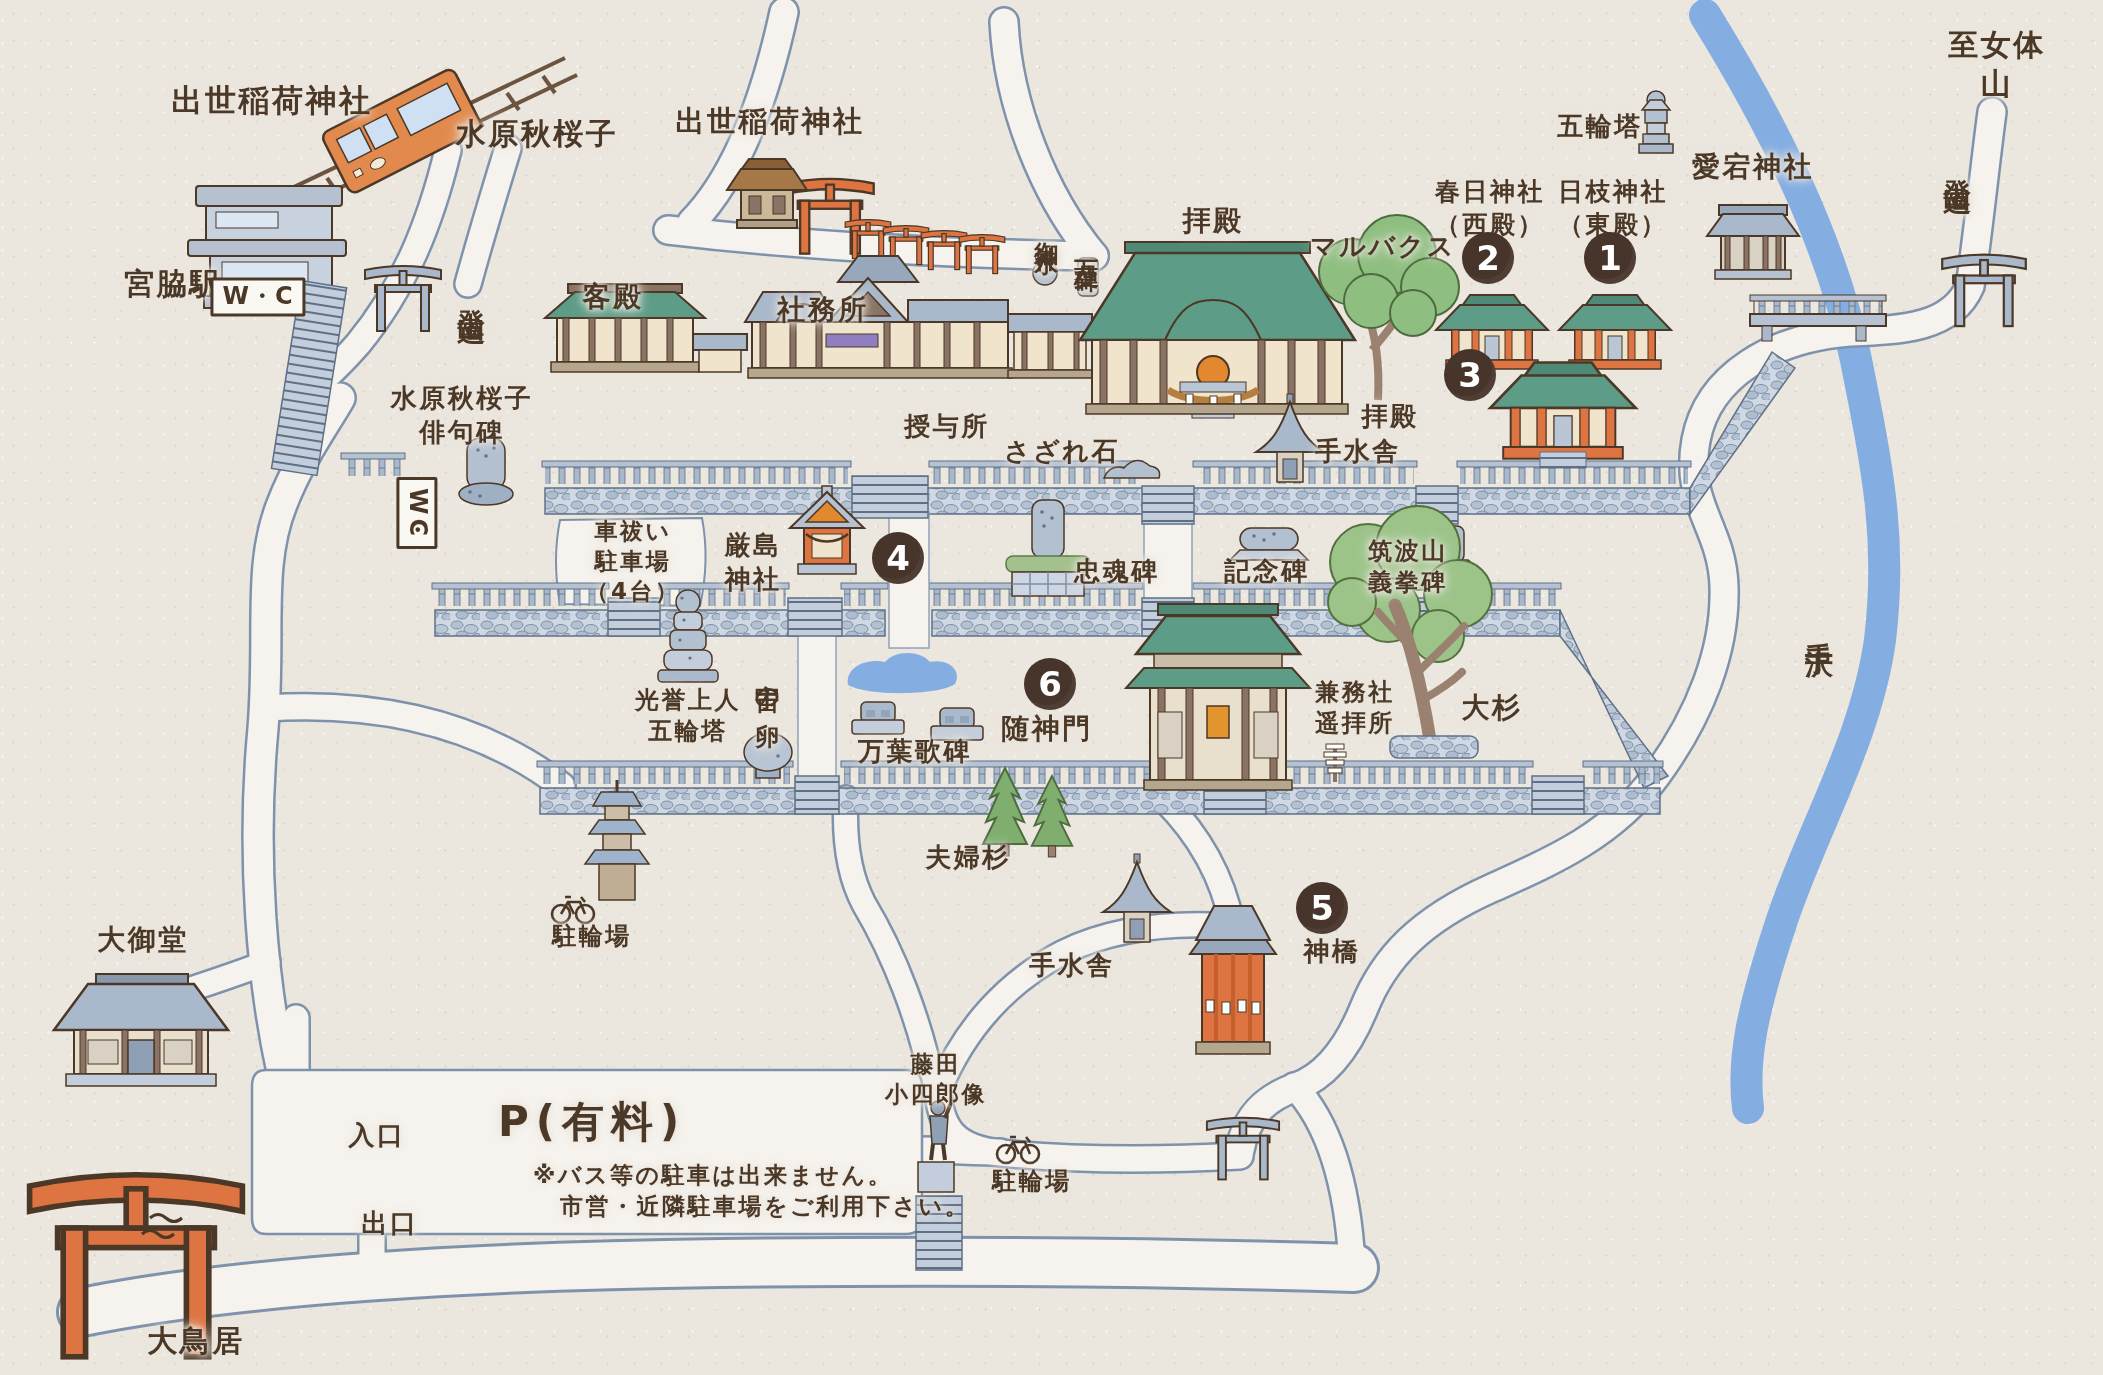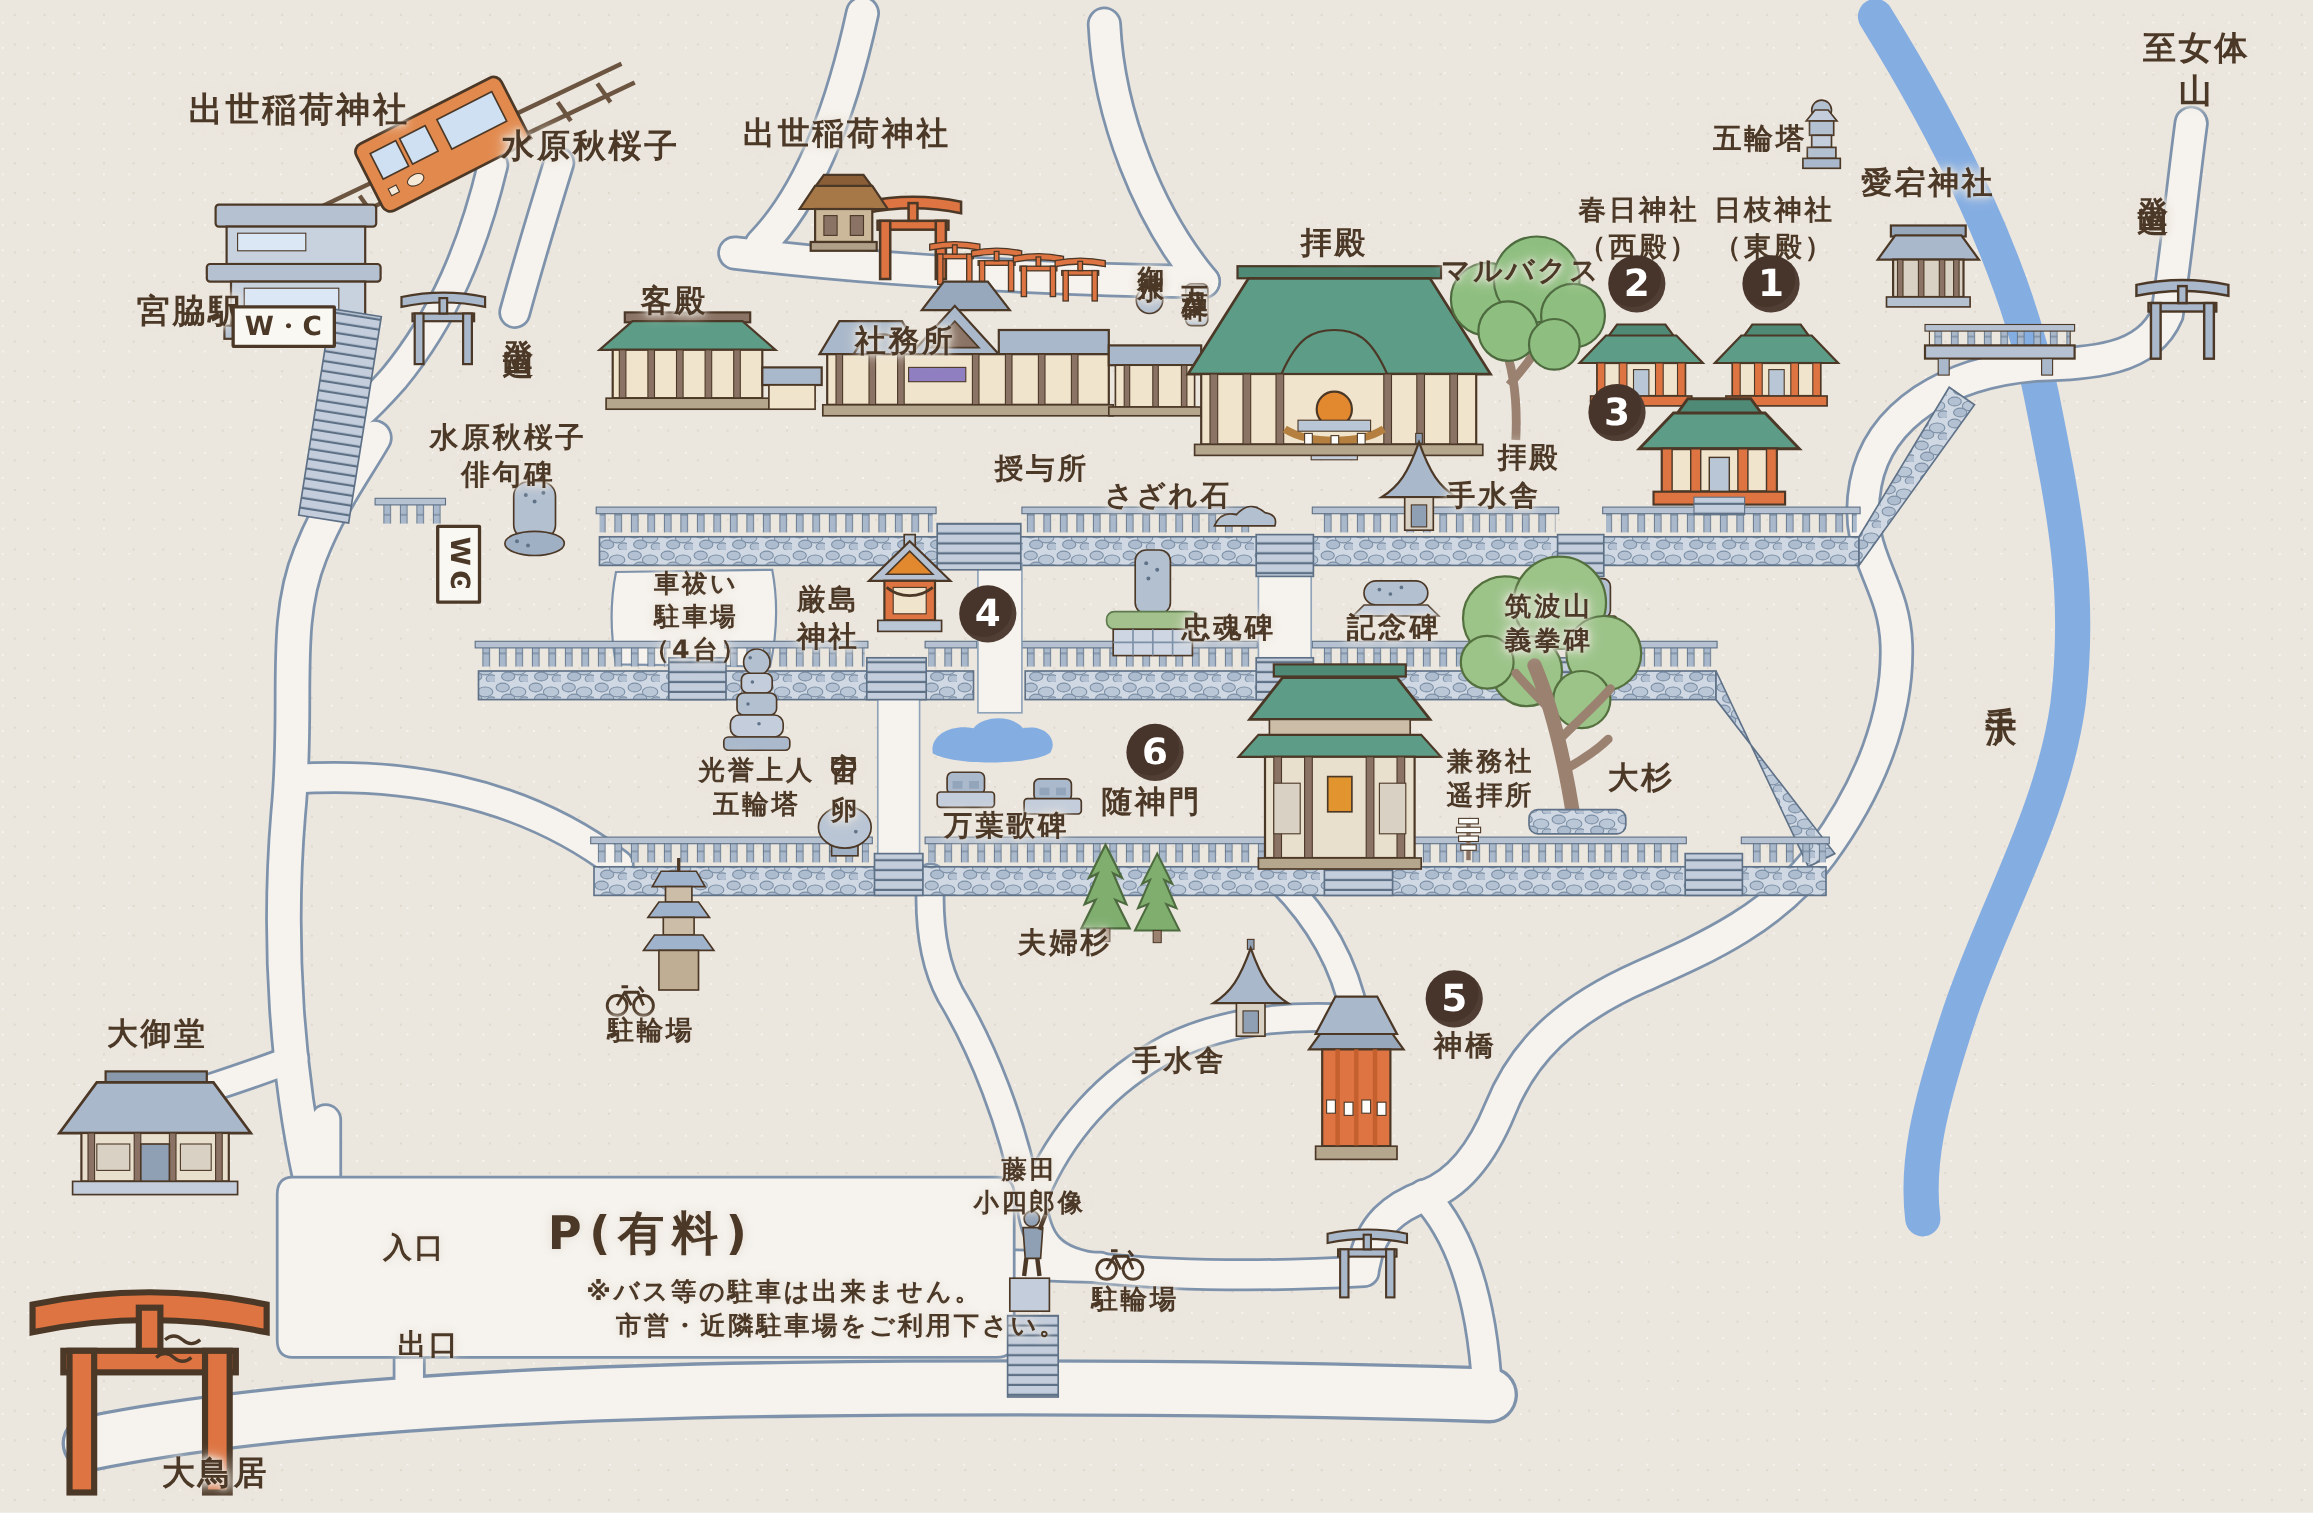--- a/index.html
+++ b/index.html
@@ -575,21 +575,21 @@
 <div id="labels">
       <div class="lbl" style="left: 272px; top: 100px; font-size: 31px;">出世稲荷神社</div>
       <div class="lbl" style="left: 537px; top: 133px; font-size: 30px;">水原秋桜子</div>
       <div class="lbl" style="left: 770px; top: 122px; font-size: 29px;">出世稲荷神社</div>
       <div class="lbl" style="left: 173px; top: 283px; font-size: 30px;">宮脇駅</div>
       <div class="lbl box" style="left: 258px; top: 297px; font-size: 24px;">W・C</div>
       <div class="lbl v" style="left: 470px; top: 292px; font-size: 28px;">登山道</div>
       <div class="lbl" style="left: 462px; top: 416px; font-size: 26px;">水原秋桜子
 俳句碑</div>
       <div class="lbl boxv" style="left: 417px; top: 513px; font-size: 24px;">W・C</div>
-      <div class="lbl" style="left: 613px; top: 274px; font-size: 28px;">客殿</div>
+      <div class="lbl" style="left: 613px; top: 297px; font-size: 28px;">客殿</div>
       <div class="lbl" style="left: 823px; top: 285px; font-size: 28px; margin-top: 25px;">社務所</div>
       <div class="lbl" style="left: 947px; top: 427px; font-size: 26px; text-align: center;">授与所</div>
       <div class="lbl v" style="left: 1046px; top: 229px; font-size: 24px;">御神水</div>
       <div class="lbl v" style="left: 1086px; top: 247px; font-size: 24px;">万葉碑</div>
       <div class="lbl" style="left: 1213px; top: 221px; font-size: 28px;">拝殿</div>
       <div class="lbl" style="left: 1383px; top: 247px; font-size: 26px;">マルバクス</div>
       <div class="lbl" style="left: 1490px; top: 208px; font-size: 25px;">春日神社
 （西殿）</div>
       <div class="lbl" style="left: 1613px; top: 208px; font-size: 25px;">日枝神社
 （東殿）</div>

